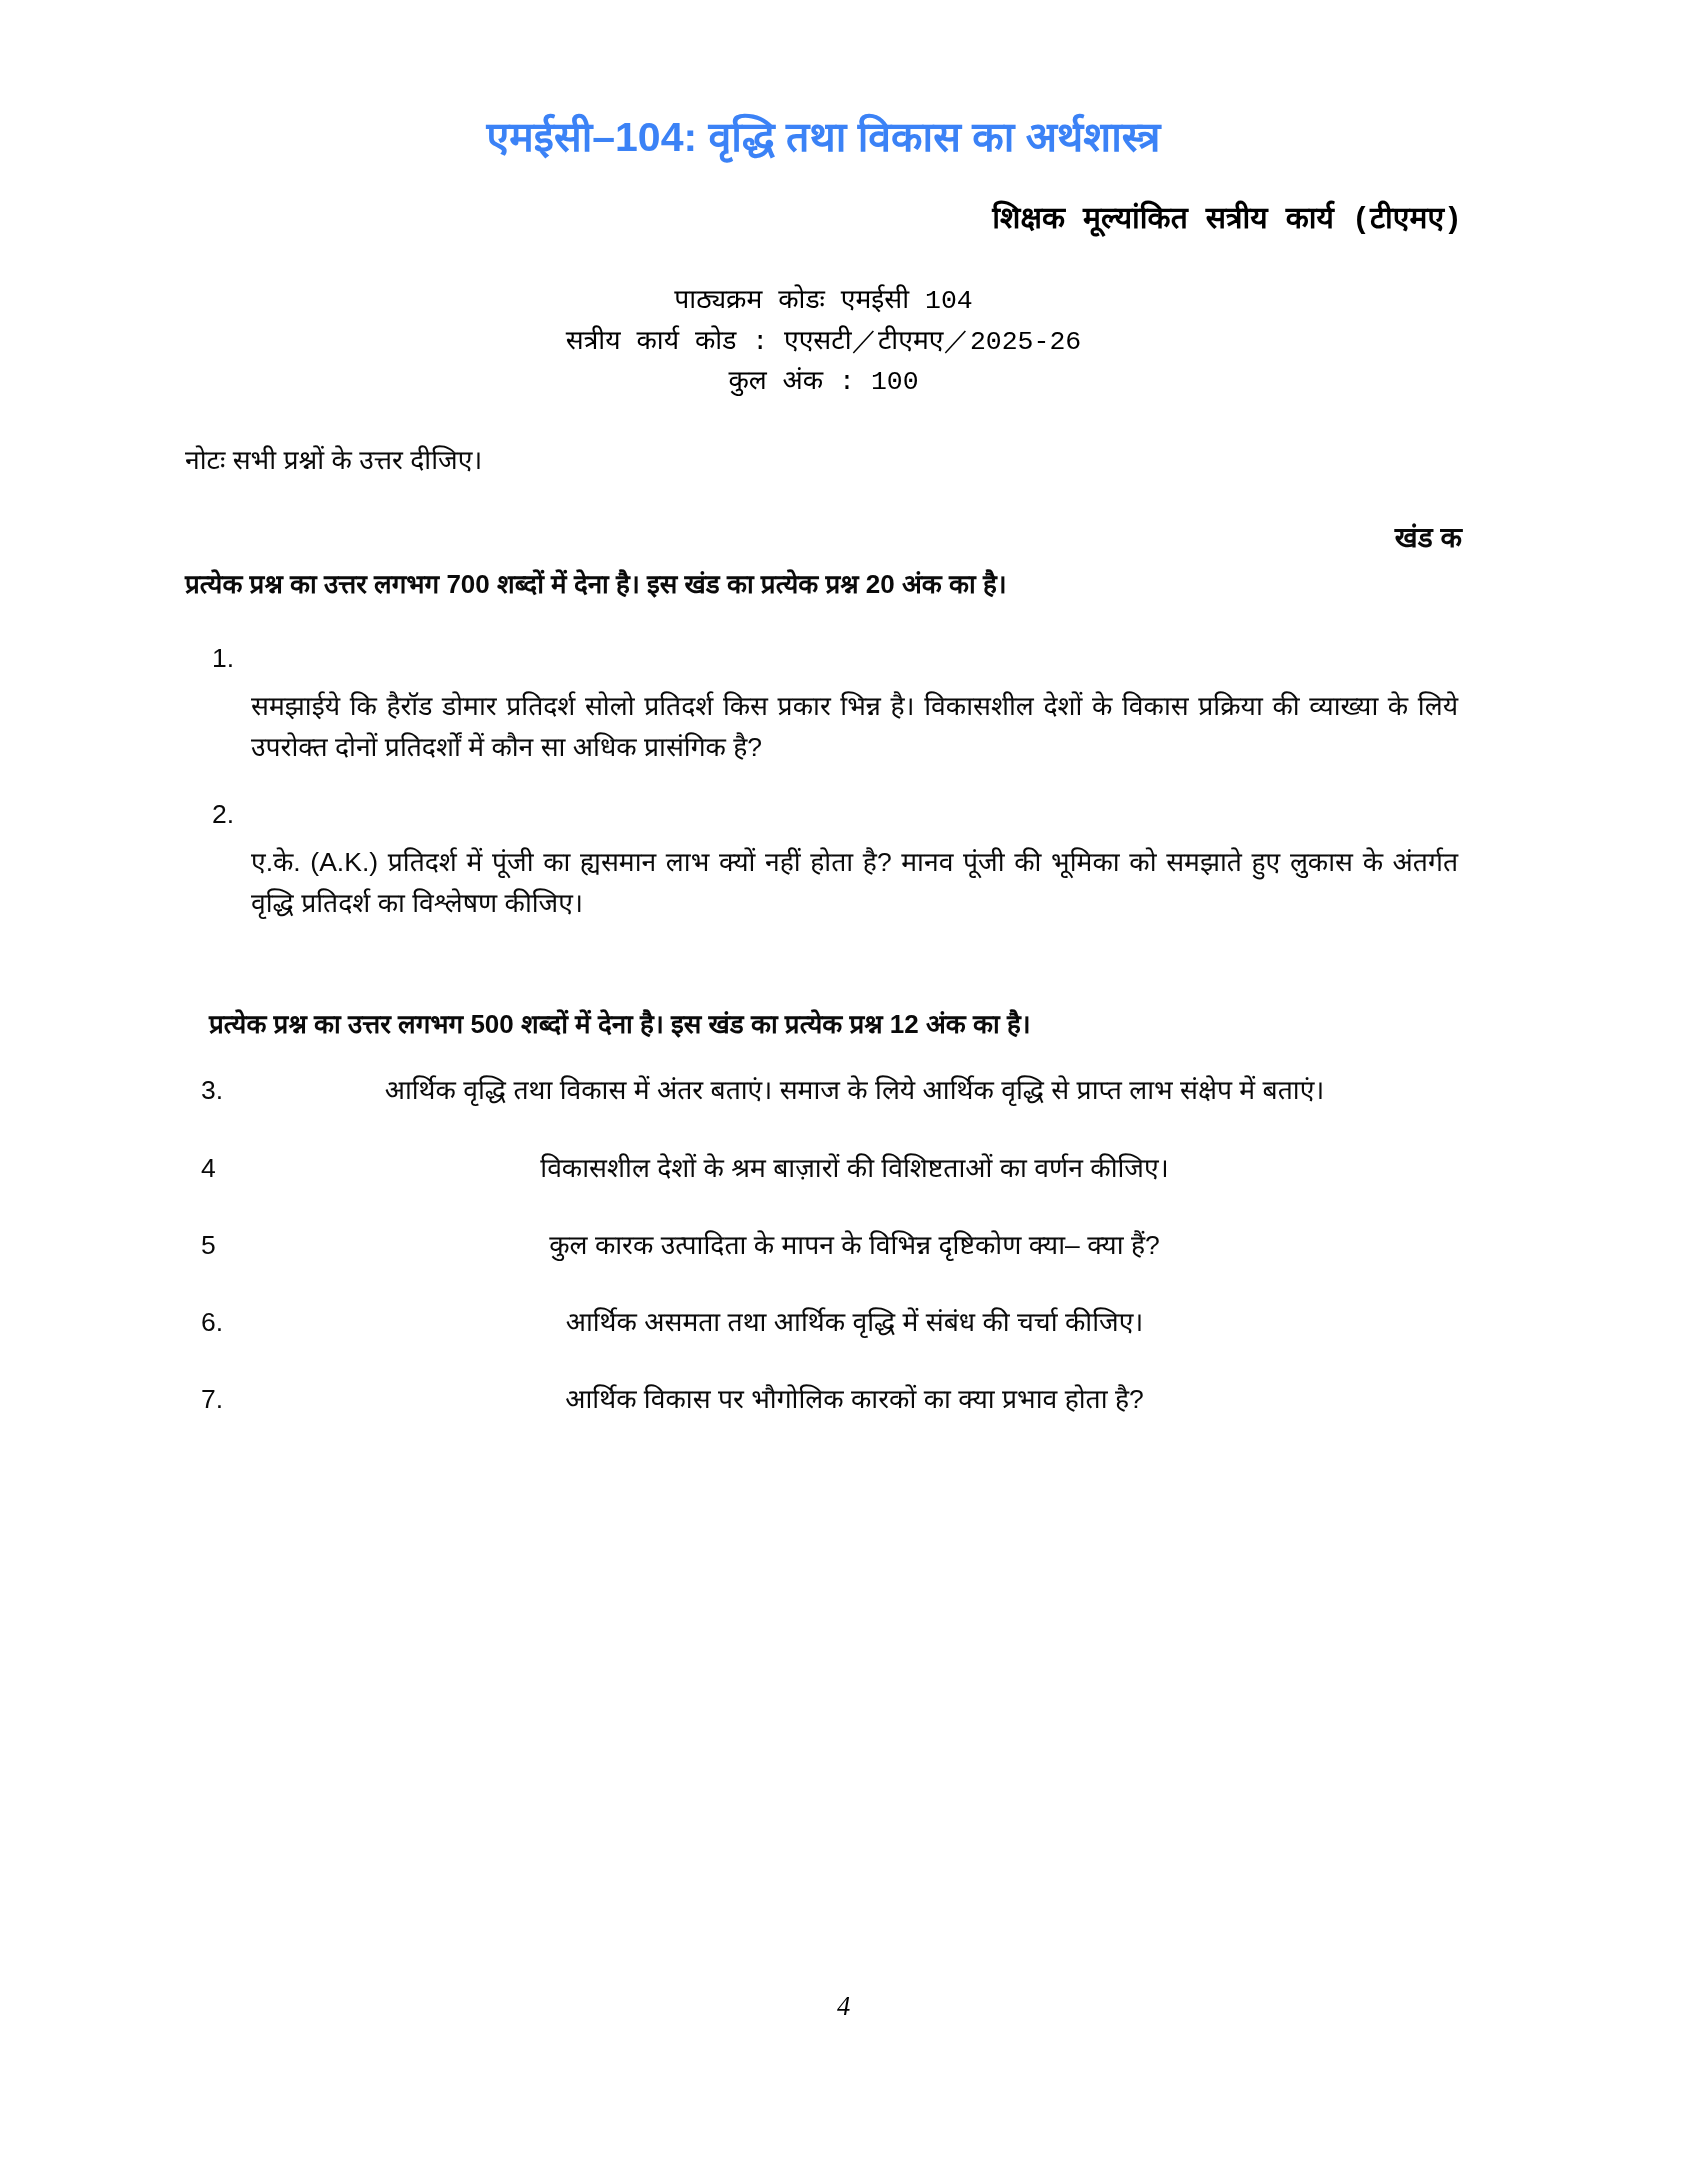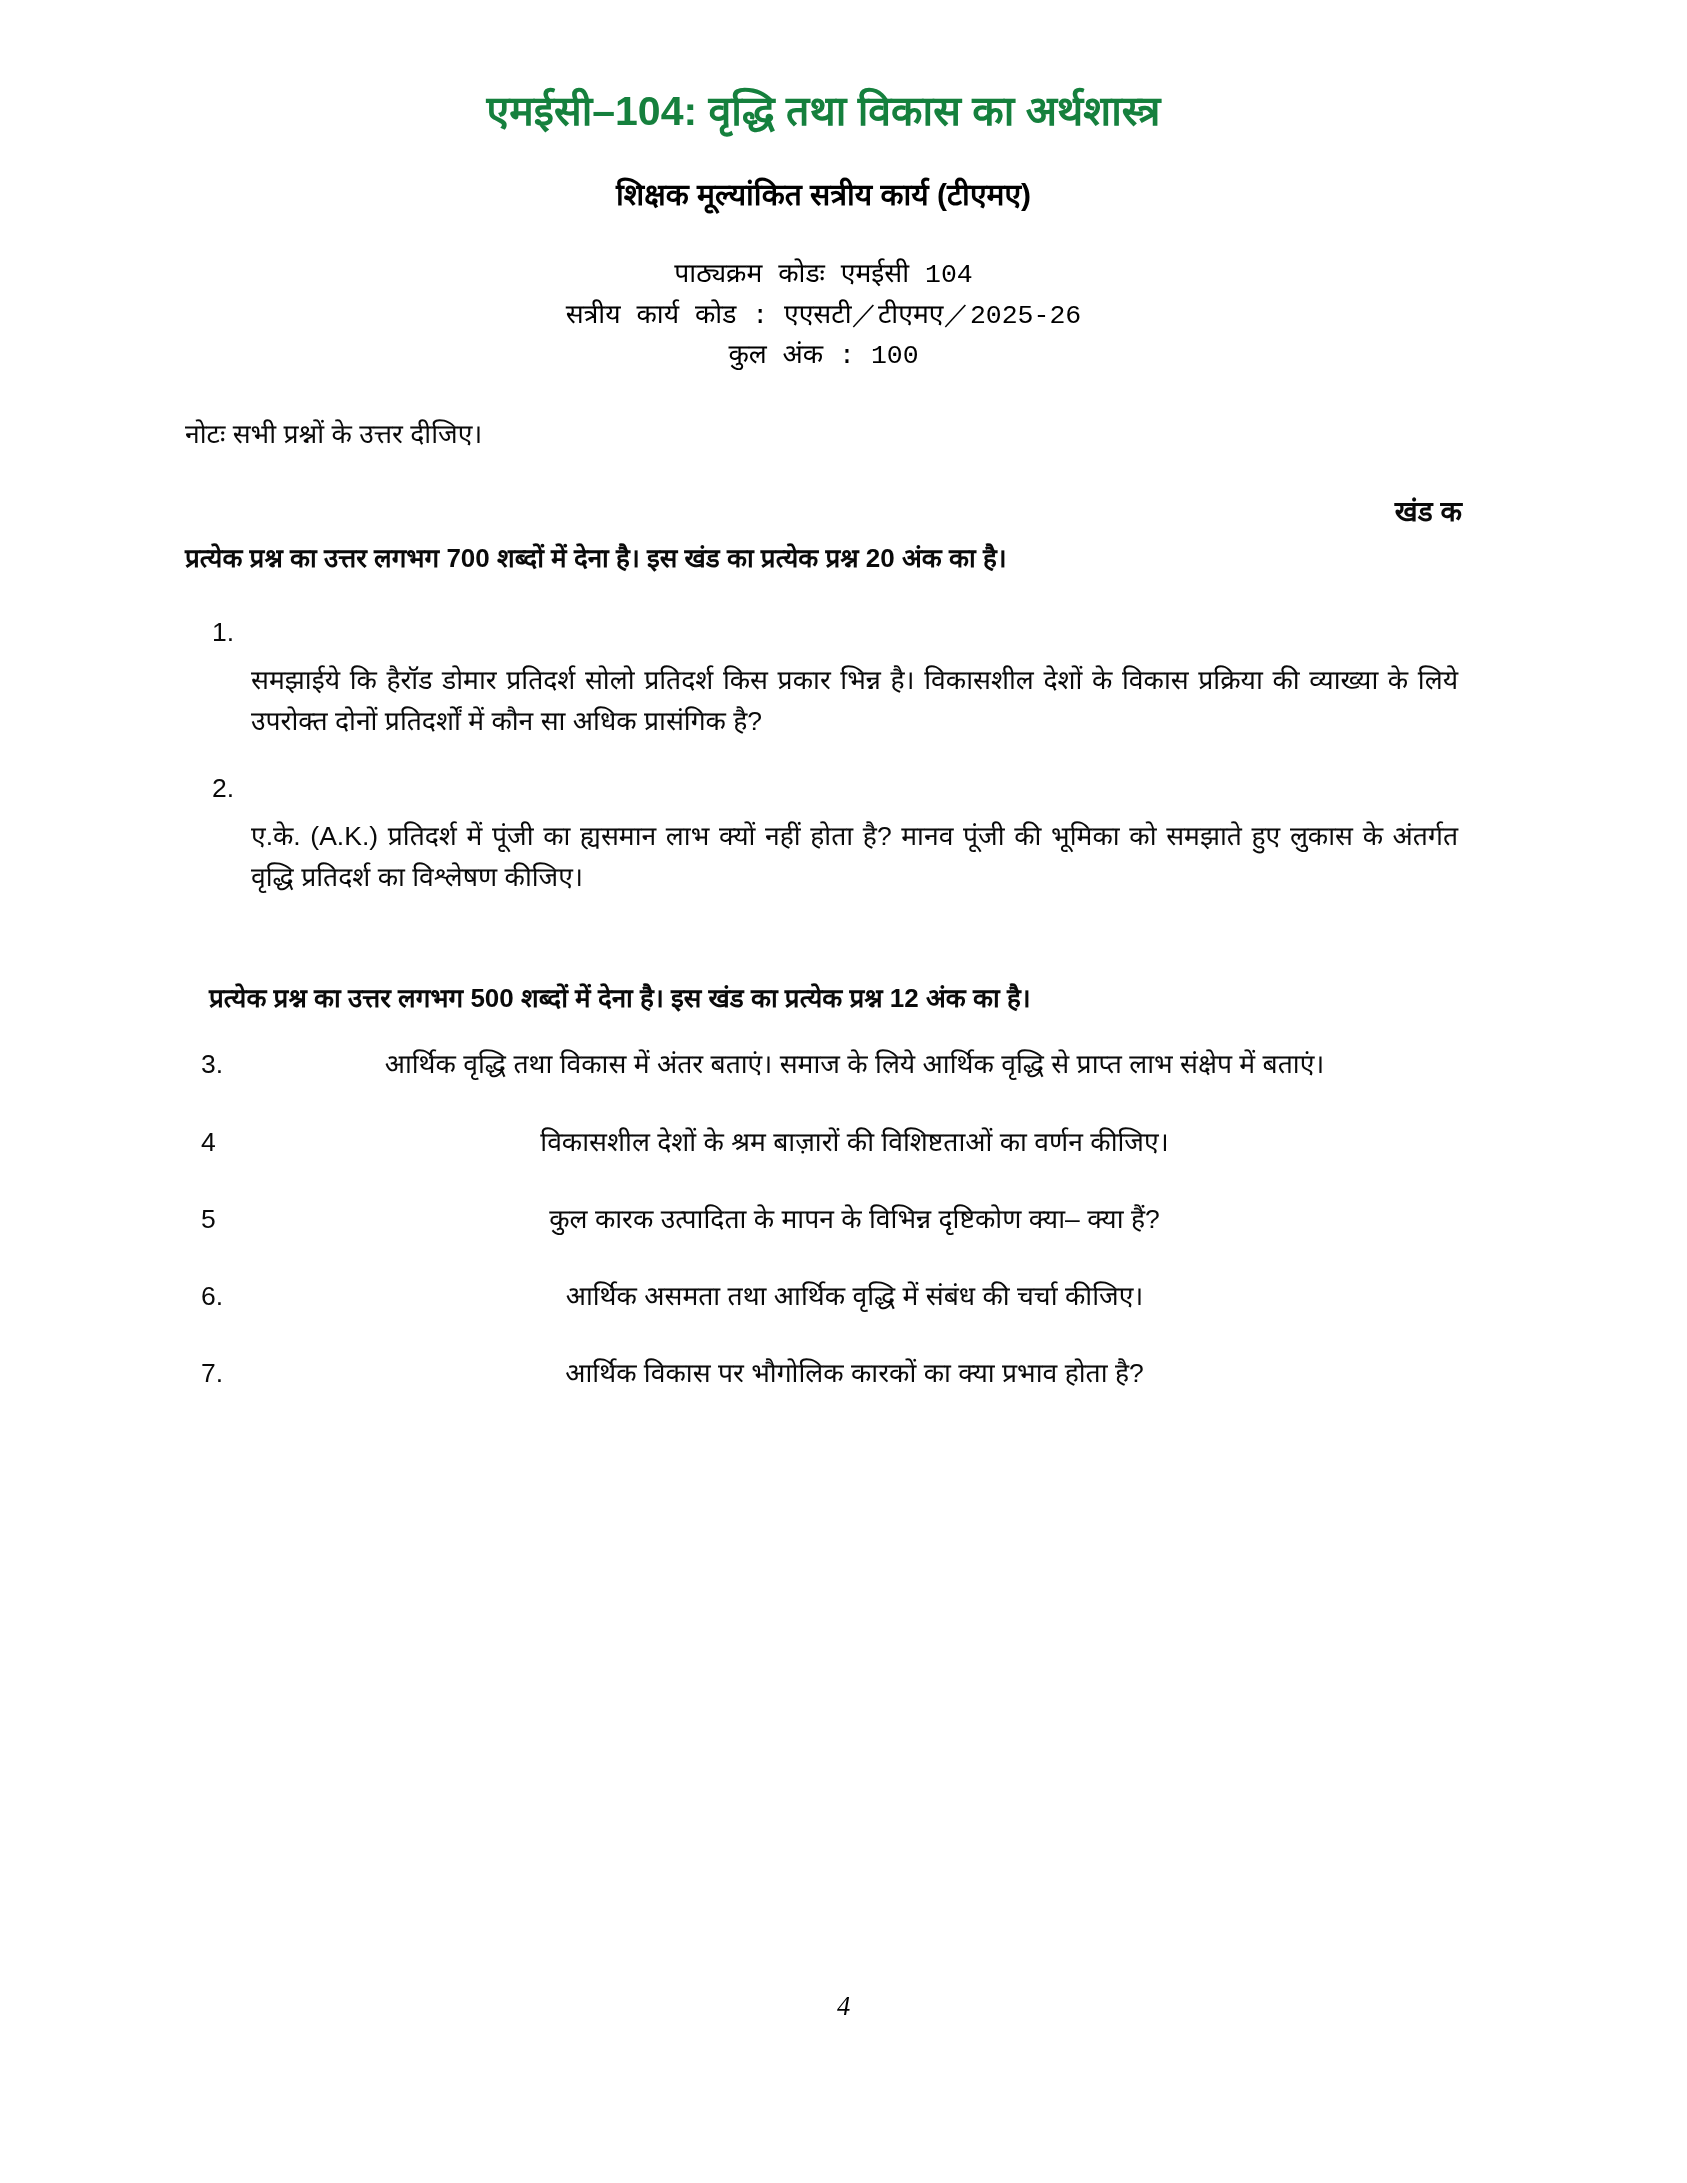--- a/index.html
+++ b/index.html
@@ -27,27 +27,27 @@
     width: 1277px;
   }
 
   
   .doc-title {
     text-align: center;
     font-family: "Liberation Sans", sans-serif;
     font-weight: 700;
     font-size: 41px;
     line-height: 1.25;
-    margin-top: 86px;
+    margin-top: 112px;
     letter-spacing: 0px;
-    color: #15803d;
+    color: #3b82f6;
   }
   .doc-subtitle {
-    text-align: center;
-    font-family: Liberation Sans, sans-serif;
+    text-align: right;
+    font-family: Liberation Mono, monospace;
     font-weight: 700;
     font-size: 30px;
     line-height: 1.3;
     margin-top: 38px;
     color: #000000;
   }
 
   
   .meta-block {
     margin-top: 41px;

